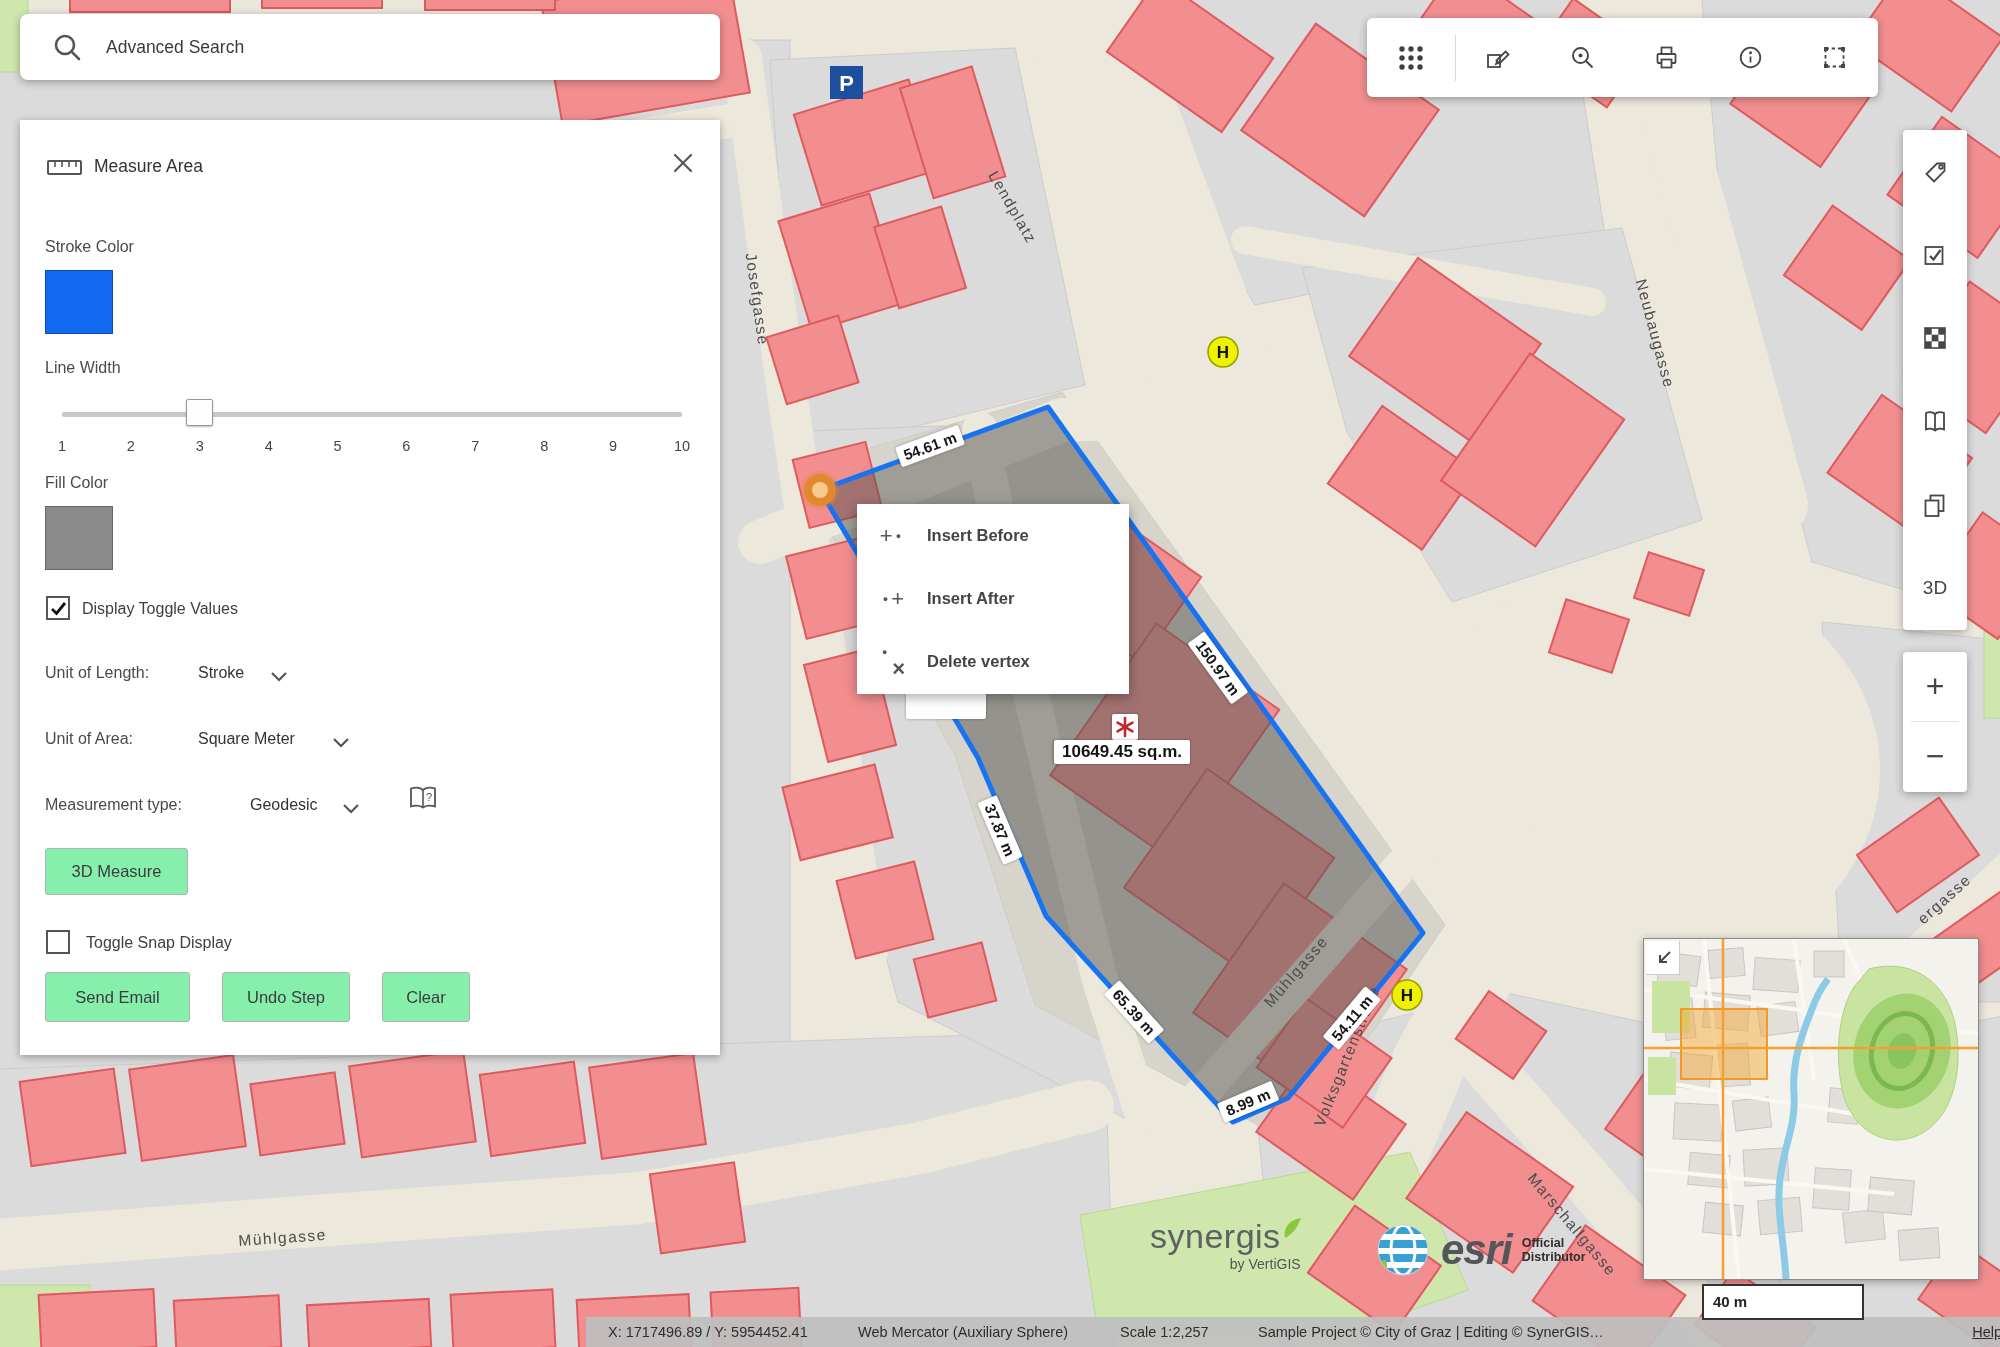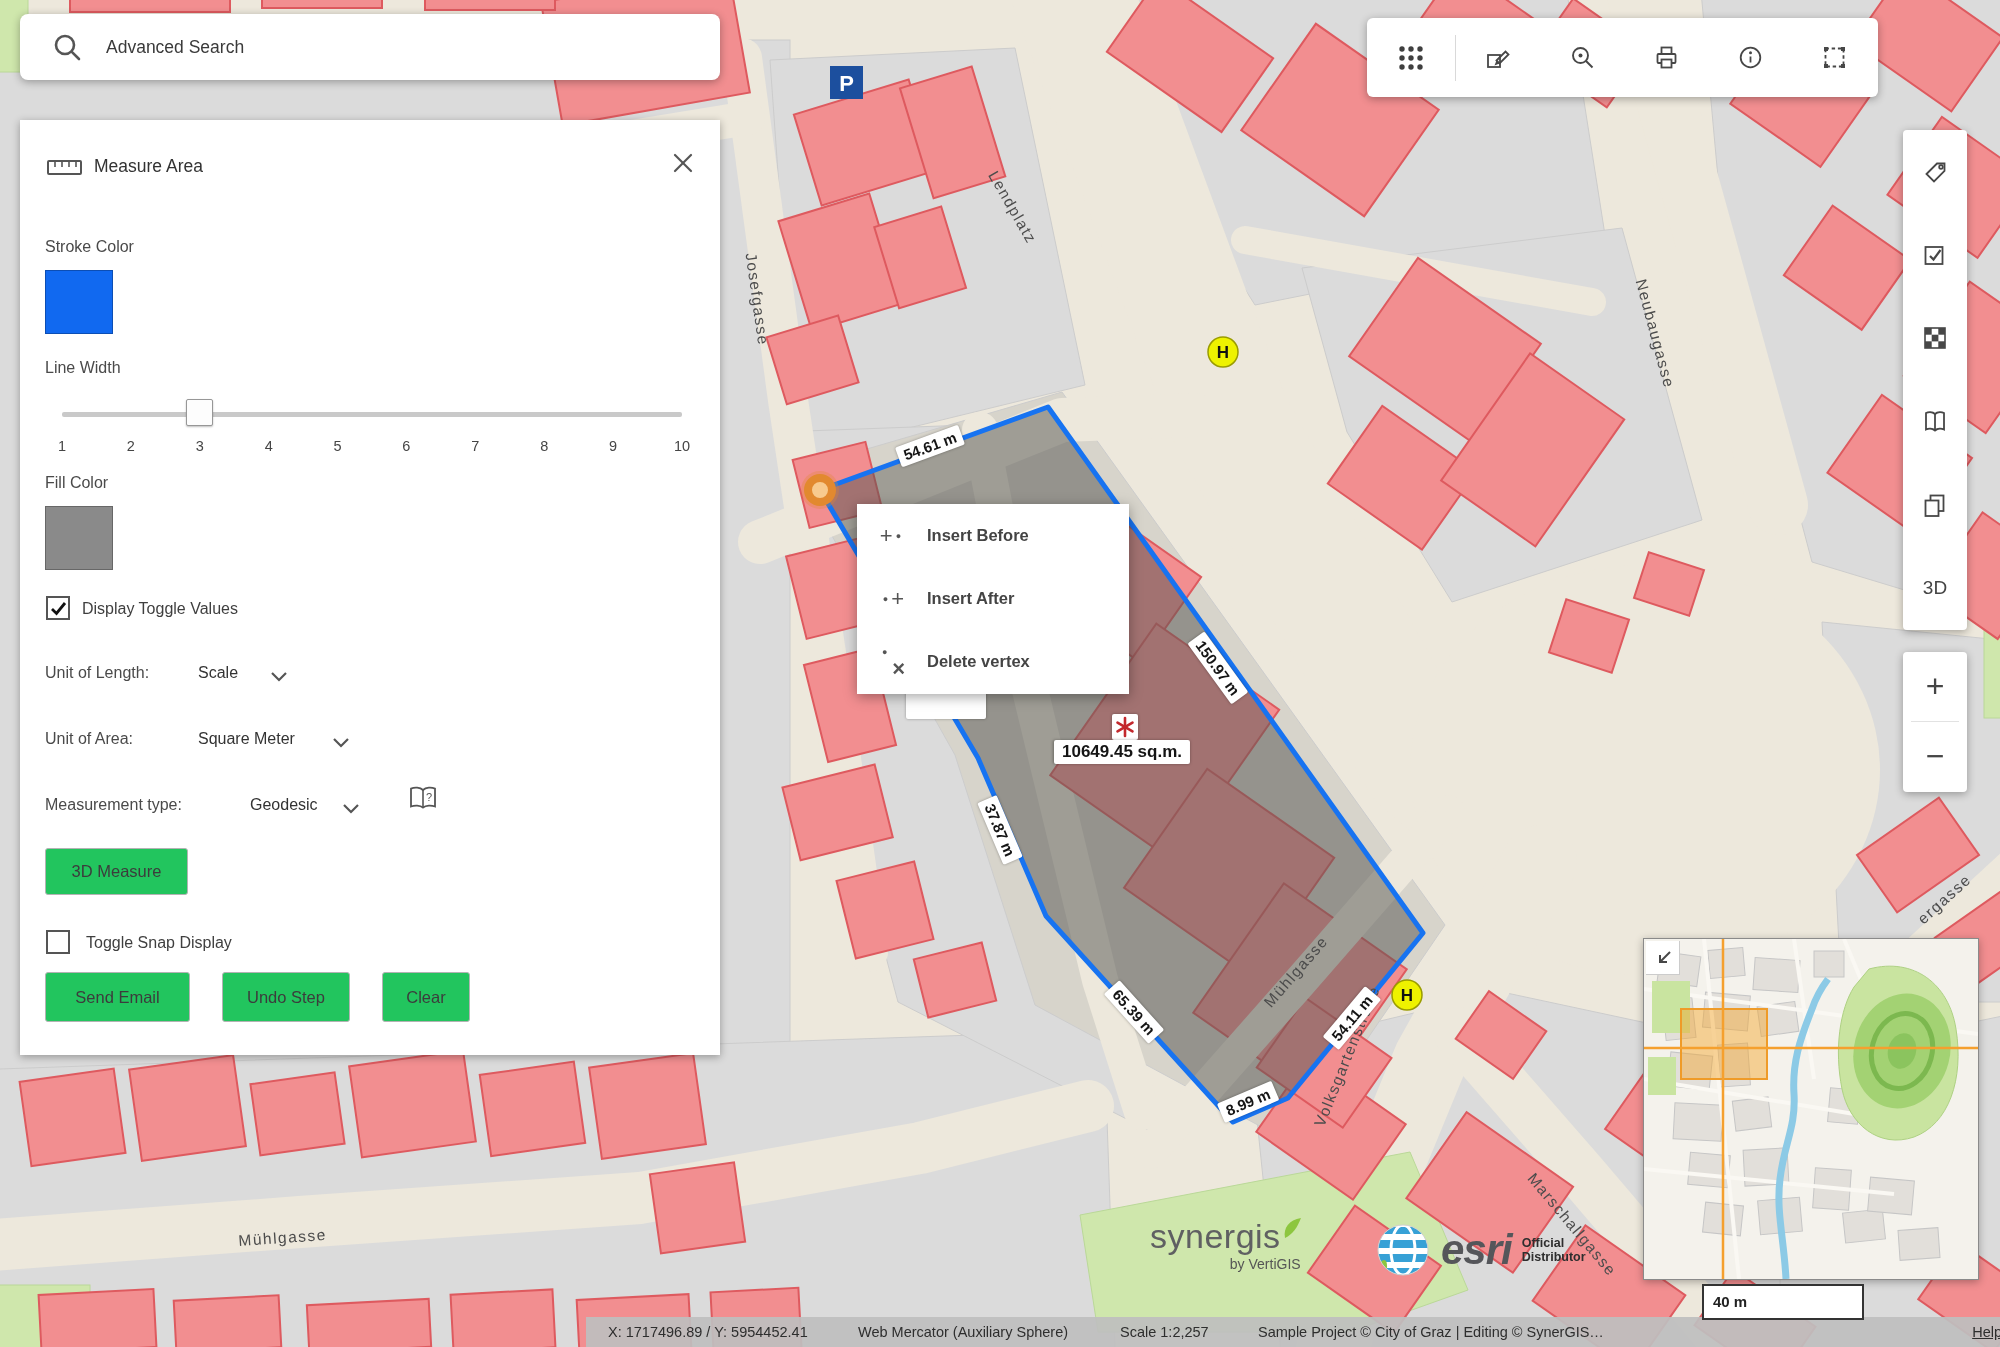--- a/index.html
+++ b/index.html
@@ -21,21 +21,21 @@
   .ptitle { position:absolute; left:74px; top:36px; font-size:17.5px; color:#333; }
   .closebtn { position:absolute; right:20px; top:26px; width:34px; height:34px; display:flex; align-items:center; justify-content:center; cursor:pointer; }
   .track { position:absolute; left:42px; top:292px; width:620px; height:5px; background:#c9c9c9; border-radius:2px; }
   .handle { position:absolute; left:166px; top:279px; width:27px; height:27px; background:#fdfdfd; border:1px solid #979797; border-radius:2px; box-shadow:0 1px 2px rgba(0,0,0,.25); }
   .tick { position:absolute; top:318px; transform:translateX(-50%); font-size:14.5px; color:#454545; }
   .ckbox { position:absolute; width:24px; height:24px; border:2px solid #555; background:#fff; display:flex; align-items:center; justify-content:center; }
   .cklabel { position:absolute; font-size:16px; color:#3f3f3f; line-height:26px; }
   .ddrow-label { position:absolute; left:25px; font-size:16px; color:#4a4a4a; line-height:26px; }
   .ddval { position:absolute; font-size:16px; color:#333; line-height:26px; cursor:pointer; }
   .chev { position:absolute; top:8px; }
-  .pbtn { position:absolute; background:#22c55e; border:1px solid #b3b3b3; border-radius:3px; font-size:16.5px; color:#3c3c3c; font-family:"Liberation Sans",sans-serif; display:flex; align-items:center; justify-content:center; cursor:pointer; }
+  .pbtn { position:absolute; background:#86efac; border:1px solid #b3b3b3; border-radius:3px; font-size:16.5px; color:#3c3c3c; font-family:"Liberation Sans",sans-serif; display:flex; align-items:center; justify-content:center; cursor:pointer; }
 
   
   #ctxmenu { left:857px; top:504px; width:272px; height:190px; background:#fff; box-shadow:0 3px 12px rgba(0,0,0,.35); z-index:30; }
   .ctx-item { position:relative; height:63px; display:flex; align-items:center; cursor:pointer; }
   .ctx-ic { width:70px; display:flex; align-items:center; justify-content:center; color:#555; }
   .ctx-label { font-size:16.5px; color:#444;font-weight:bold; }
   .icplus { font-size:22px; line-height:20px; }
   .icdot { font-size:9px; margin:0 3px; }
   .icx { font-size:22px; font-weight:bold; line-height:20px; }
   .delwrap { position:relative; width:26px; height:26px; }
@@ -305,21 +305,21 @@
     <div class="swatch" style="top: 386px; background-color: rgb(138, 138, 138);"></div>
 
     <div class="ckbox" style="left:26px;top:476px;">
       <svg width="17" height="15">
           <polyline points="2,8 6.5,12.5 15,2" fill="none" stroke="#111" stroke-width="2.8"></polyline>
         </svg>
     </div>
     <div class="cklabel" style="left:62px;top:476px;">Display Toggle Values</div>
 
     <div class="ddrow-label" style="top:540px;">Unit of Length:</div>
-    <div class="ddval" style="left:178px;top:540px;">Scale</div>
+    <div class="ddval" style="left:178px;top:540px;">Stroke</div>
     <span class="chev" style="left:250px;top:548px;"><svg width="18" height="11">
           <polyline points="2,2 9,9 16,2" fill="none" stroke="#555" stroke-width="2.2"></polyline>
         </svg></span>
 
     <div class="ddrow-label" style="top:606px;">Unit of Area:</div>
     <div class="ddval" style="left:178px;top:606px;">Square Meter</div>
     <span class="chev" style="left:312px;top:614px;"><svg width="18" height="11">
           <polyline points="2,2 9,9 16,2" fill="none" stroke="#555" stroke-width="2.2"></polyline>
         </svg></span>
 

